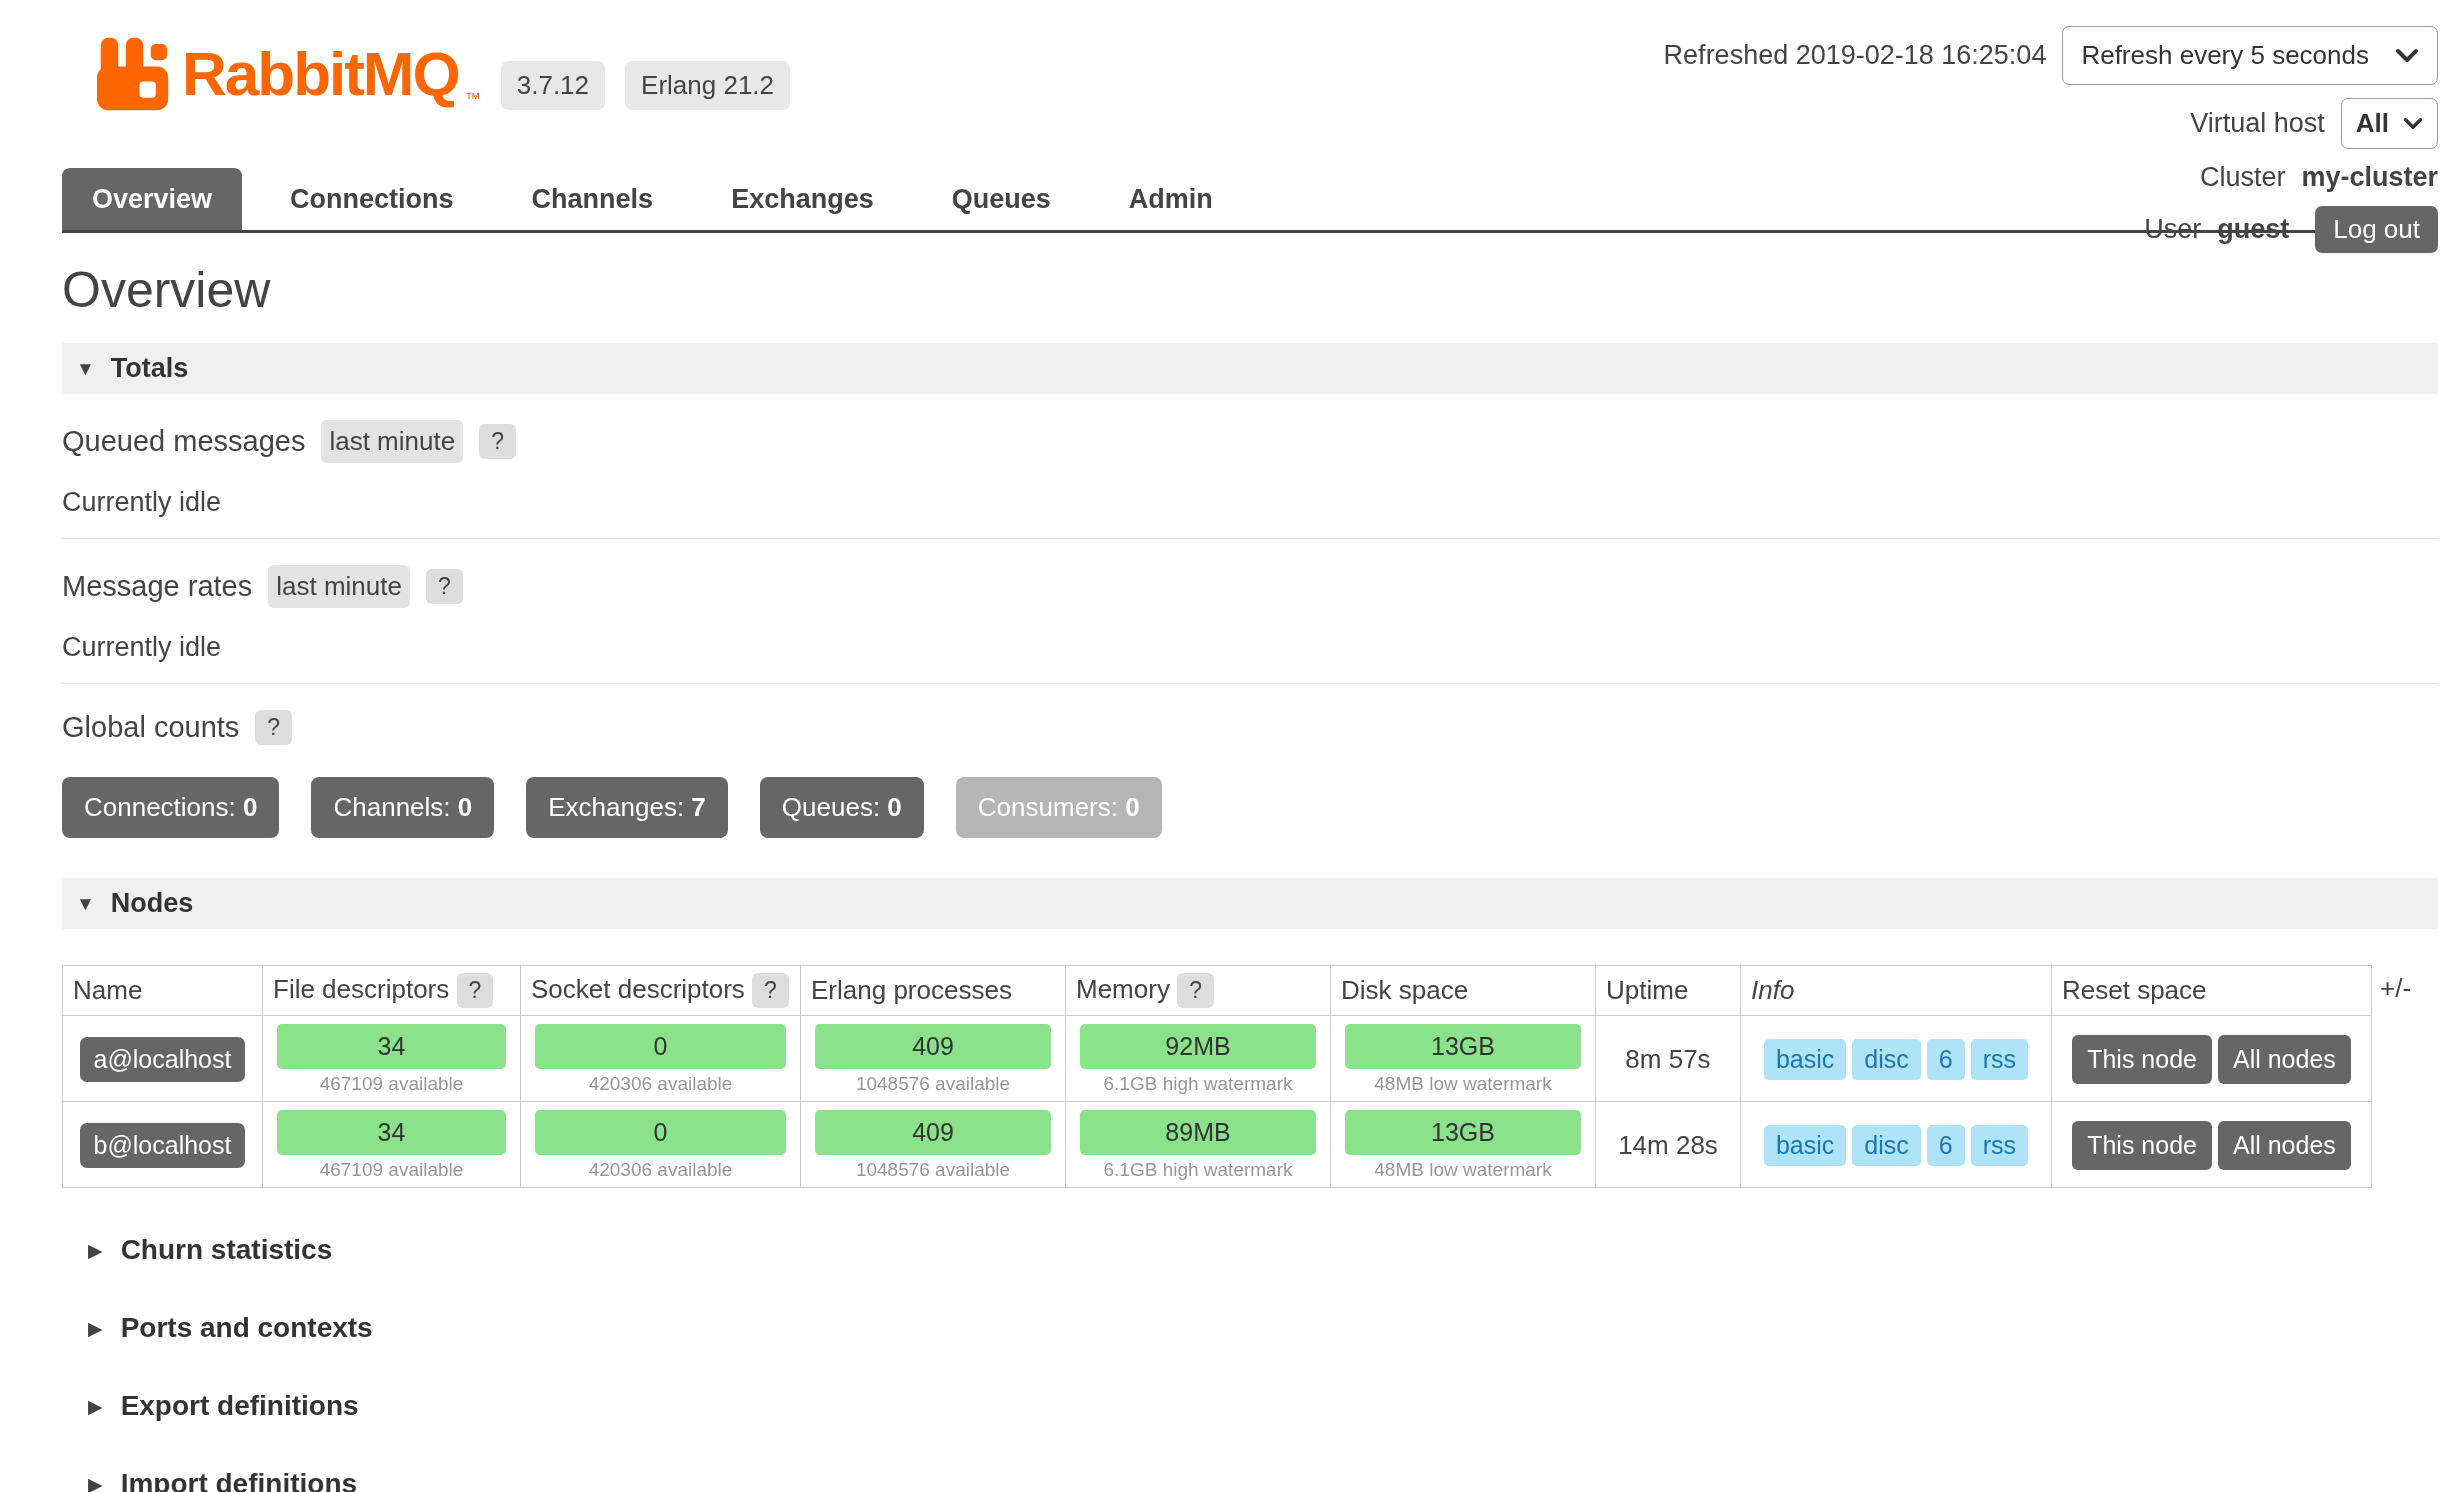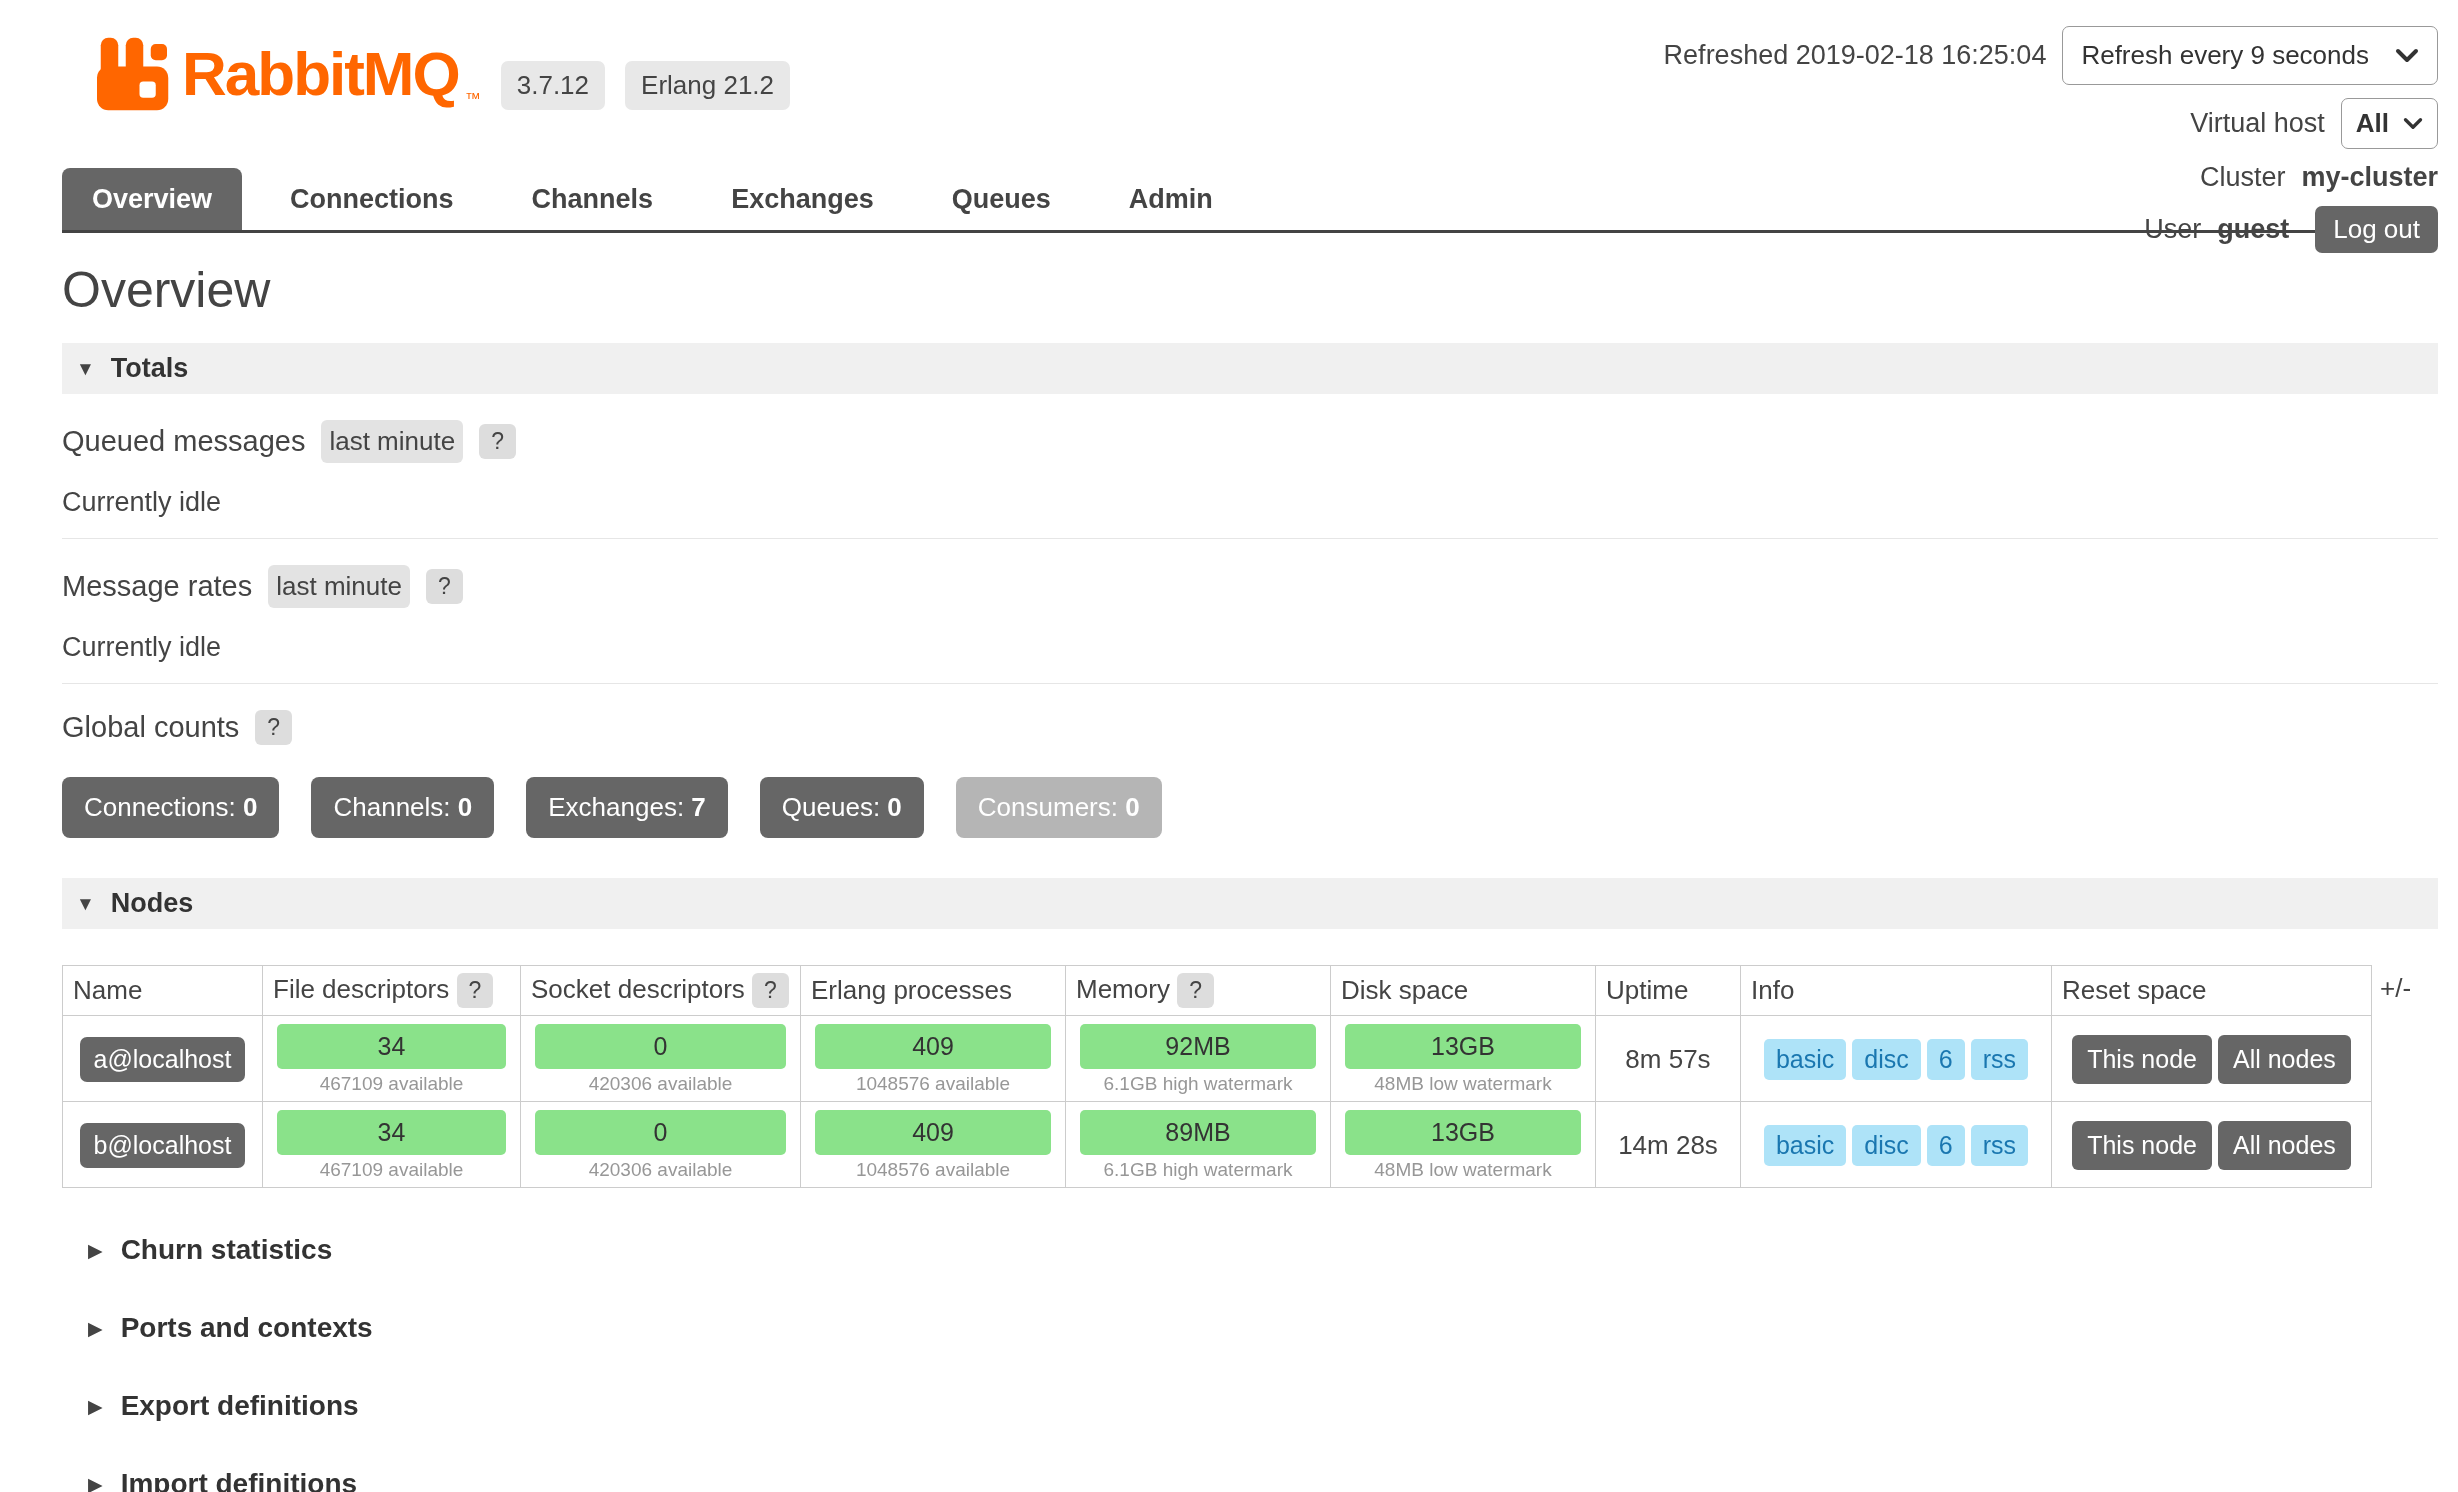--- a/index.html
+++ b/index.html
@@ -66,21 +66,21 @@
   .reset-btn { background: #666; color: #fff; border: 0; border-radius: 6px; padding: 10px 15px; font-size: 25px; font-family: inherit; margin: 0 3px; cursor: pointer; }
   .plusminus { font-size: 26px; color: #444; margin-top: 8px; cursor: pointer; }
 
   
   .collapsed { display: flex; align-items: center; gap: 18px; margin: 46px 0; padding-left: 26px; cursor: pointer; }
   .collapsed .section-title { font-size: 28px; }
 
   
   .w-name { width: 200px; } .w-fd { width: 258px; } .w-sd { width: 280px; }
   .w-proc { width: 265px; } .w-mem { width: 265px; } .w-disk { width: 265px; }
-  .w-up { width: 145px; } .w-info { width: 311px; } .w-reset { width: 320px; }
+  .w-up { width: 145px; } .w-info { width: 311px; font-style: italic; } .w-reset { width: 320px; }
 </style>
 </head>
 <body>
 
 <header>
   <div class="logo-row">
     <div class="logo">
       <svg viewBox="0 0 64 64" aria-hidden="true">
         <rect x="7" y="3" width="14" height="34" rx="6" fill="#ff6600"></rect>
         <rect x="27" y="3" width="14" height="34" rx="6" fill="#ff6600"></rect>
@@ -92,21 +92,21 @@
       <span class="tm">™</span>
     </div>
     <span class="env-badge">3.7.12</span>
     <span class="env-badge">Erlang 21.2</span>
   </div>
 
   <div class="header-right">
     <div class="hr-row">
       <span>Refreshed 2019-02-18 16:25:04</span>
       <div class="selectbox">
-        <span>Refresh every 9 seconds</span>
+        <span>Refresh every 5 seconds</span>
         <span class="chev">
           <svg width="24" height="15" viewBox="0 0 24 15">
               <path d="M3 3 L12 12 L21 3" fill="none" stroke="#333" stroke-width="4" stroke-linecap="round" stroke-linejoin="round"></path>
             </svg>
         </span>
       </div>
     </div>
     <div class="hr-row">
       <span>Virtual host</span>
       <div class="selectbox small">

